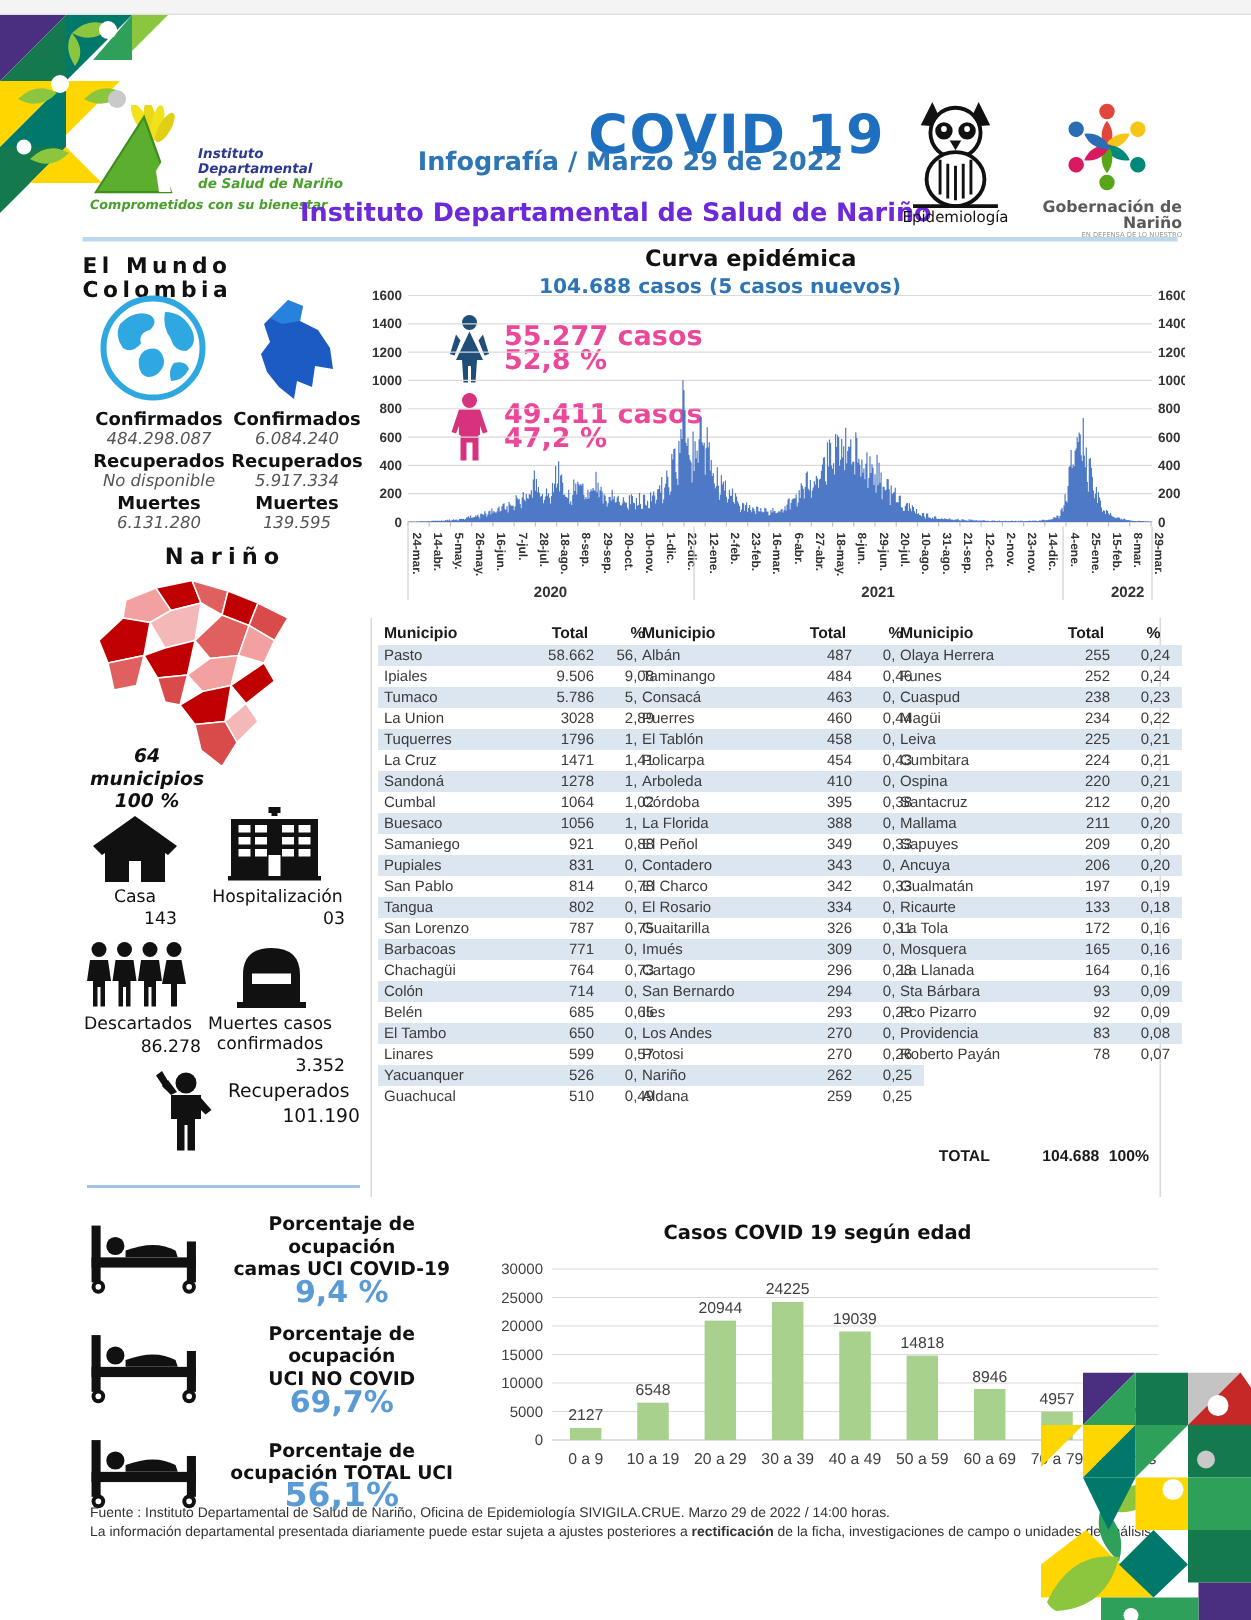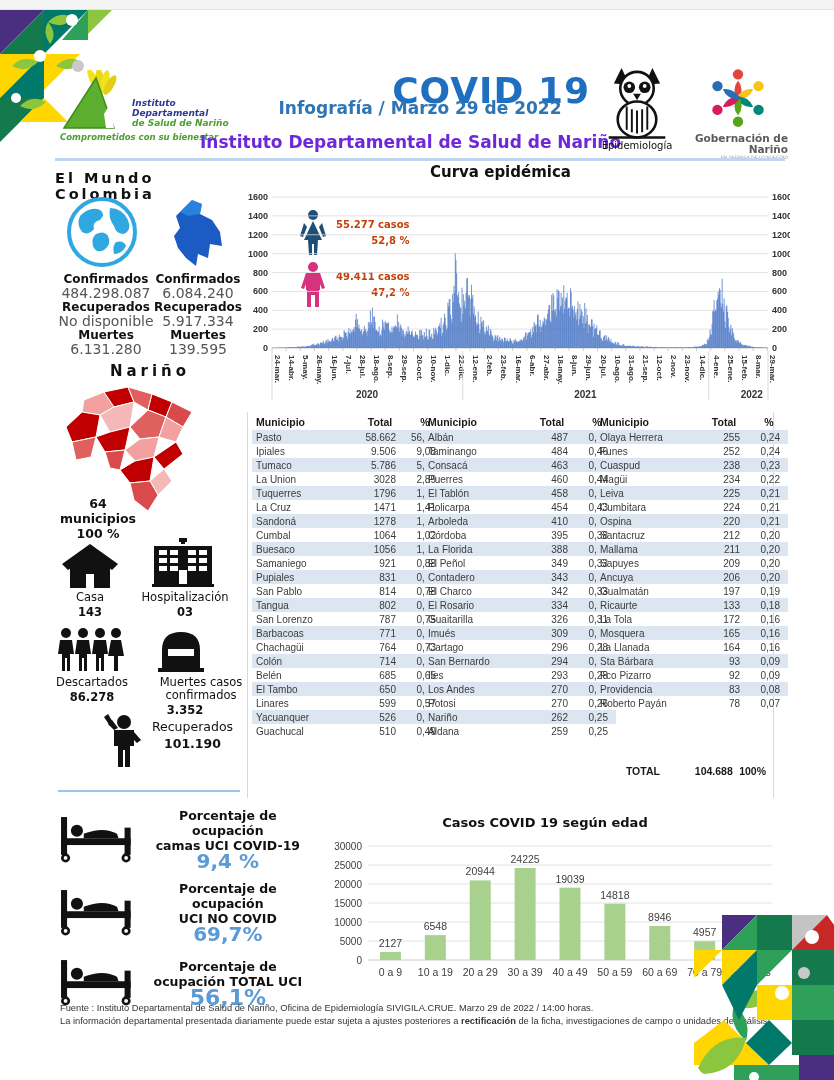--- a/index.html
+++ b/index.html
@@ -18,32 +18,32 @@
   .logo-inst .tag{position:absolute;left:0px;top:62px;width:185px;font-size:8.5px;font-style:italic;font-weight:bold;color:#4aa02c;}
   .logo-owl{left:598px;top:58px;width:78px;height:90px;text-align:center;}
   .owl-label{position:absolute;left:0;top:72px;width:78px;font-size:10px;color:#111;}
   .logo-gob{left:688px;top:55px;width:100px;height:95px;text-align:right;}
   .gob-name{position:absolute;left:0;top:68px;width:100px;font-size:10.5px;font-weight:bold;color:#5a5a5a;line-height:11px;}
   .gob-tag{position:absolute;left:0;top:90px;width:100px;font-size:4.5px;color:#999;}
   
   .wc-head{left:55px;top:160px;width:195px;font-size:14.5px;font-weight:bold;color:#111;letter-spacing:3px;}
   .statblk{width:96px;text-align:center;}
   .statblk .lbl{font-size:12px;font-weight:bold;color:#111;line-height:14px;}
-  .statblk .val{font-size:14px;color:#555;line-height:14px;}
+  .statblk .val{font-size:11px;color:#555;line-height:14px;font-style:italic;}
   .narino-title{left:55px;top:352px;width:190px;text-align:center;font-size:15px;font-weight:bold;letter-spacing:4px;color:#111;}
-  .muni-text{left:58px;top:486px;width:80px;text-align:center;font-size:12.5px;font-weight:bold;color:#111;line-height:15px;}
+  .muni-text{left:58px;top:486px;width:80px;text-align:center;font-size:12.5px;font-weight:bold;color:#111;line-height:15px;font-style:italic;}
   .icon-lbl{font-size:11.5px;color:#111;text-align:center;line-height:13px;}
-  .icon-val{font-size:11.5px;font-weight:bold;color:#111;text-align:center;}
+  .icon-val{font-size:11.5px;font-weight:normal;color:#111;text-align:right;}
   .blue-line{left:58px;top:780px;width:182px;height:2px;background:#9dc3e6;}
   
   .curve-title{left:430px;top:153px;width:240px;font-size:15px;font-weight:bold;color:#111;}
   .curve-sub{left:290px;top:173px;width:380px;text-align:center;font-size:13.5px;font-weight:bold;color:#2e75b6;}
   .gender{left:298px;top:200px;width:190px;}
   .grow{display:flex;align-items:center;margin-bottom:6px;}
-  .gtxt{font-size:10px;font-weight:bold;color:#c2410c;text-align:right;margin-left:8px;line-height:16px;}
+  .gtxt{font-size:18px;font-weight:bold;color:#ec4899;text-align:left;margin-left:8px;line-height:16px;}
   
   .vline{width:1px;background:#d9d9d9;}
   table.muni{border-collapse:collapse;table-layout:fixed;font-family:"Liberation Sans",sans-serif;}
   table.muni th{font-size:10.5px;font-weight:bold;color:#1a1a1a;text-align:left;padding:2px 2px 2px 4px;}
   table.muni th.num{text-align:center;}
   table.muni td{font-size:10px;color:#3b3b3b;padding:1.5px 2px 1.5px 4px;white-space:nowrap;overflow:hidden;}
   table.muni td.num{text-align:right;padding-right:8px;}
   table.muni tbody tr:nth-child(odd){background:#dce6f1;}
   .total-row{display:flex;font-family:"Liberation Sans",sans-serif;font-size:10.5px;font-weight:bold;color:#1a1a1a;}
   
@@ -265,39 +265,40 @@
     </g>
   </svg>
   <div class="abs icon-lbl" style="left:50px;top:666px;width:84px">Descartados</div>
   <div class="abs icon-val" style="left:50px;top:680px;width:84px">86.278</div>
 
   <svg class="abs" style="left:158px;top:620px" width="46" height="42" viewBox="0 0 46 42">
     <path d="M4,40 V20 Q4,2 23,2 Q42,2 42,20 V40 Z" fill="#111"></path>
     <rect x="10" y="19" width="26" height="7" fill="#fff"></rect>
     <rect x="0" y="38" width="46" height="4" fill="#111"></rect>
   </svg>
-  <div class="abs icon-lbl" style="left:156px;top:666px;width:90px">
+  <div class="abs icon-lbl" style="left:135px;top:666px;width:90px">
     <div>Muertes casos</div>
       <div>confirmados</div>
   </div>
   <div class="abs icon-val" style="left:140px;top:693px;width:90px">3.352</div>
 
   <svg class="abs" style="left:100px;top:702px" width="42" height="56" viewBox="0 0 42 56">
     <circle cx="24" cy="10" r="7" fill="#111"></circle>
     <path d="M8,2 L14,12 L10,14 L4,5 Z" fill="#111"></path>
     <path d="M14,18 H34 V34 H30 V55 H25 V38 H23 V55 H18 V34 H14 Z" fill="#111"></path>
     <path d="M14,18 L8,12 12,8 18,16 Z" fill="#111"></path>
     <path d="M34,20 L41,28 37,31 31,25 Z" fill="#111"></path>
   </svg>
   <div class="abs icon-lbl" style="left:145px;top:710px;width:95px;font-size:12.5px">Recuperados</div>
   <div class="abs icon-val" style="left:145px;top:726px;width:95px;font-size:12.5px">101.190</div>
 
   <div class="abs blue-line"></div>
 
   <div class="abs curve-title">Curva epidémica</div>
+  <div class="abs curve-sub">104.688 casos (5 casos nuevos)</div>
 
   <div class="abs gender">
     <div class="grow">
       <svg width="30" height="46" viewBox="0 0 30 46">
         <circle cx="15" cy="5" r="5" fill="#1f4e79"></circle>
         <path d="M15,11 L24,30 H6 Z" fill="#1f4e79"></path>
         <path d="M10,30 H20 L19,45 H16 V34 H14 V45 H11 Z" fill="#1f4e79"></path>
         <path d="M6,13 L2,26 5,27 9,17 Z M24,13 L28,26 25,27 21,17 Z" fill="#1f4e79"></path>
       </svg>
       <div class="gtxt">

